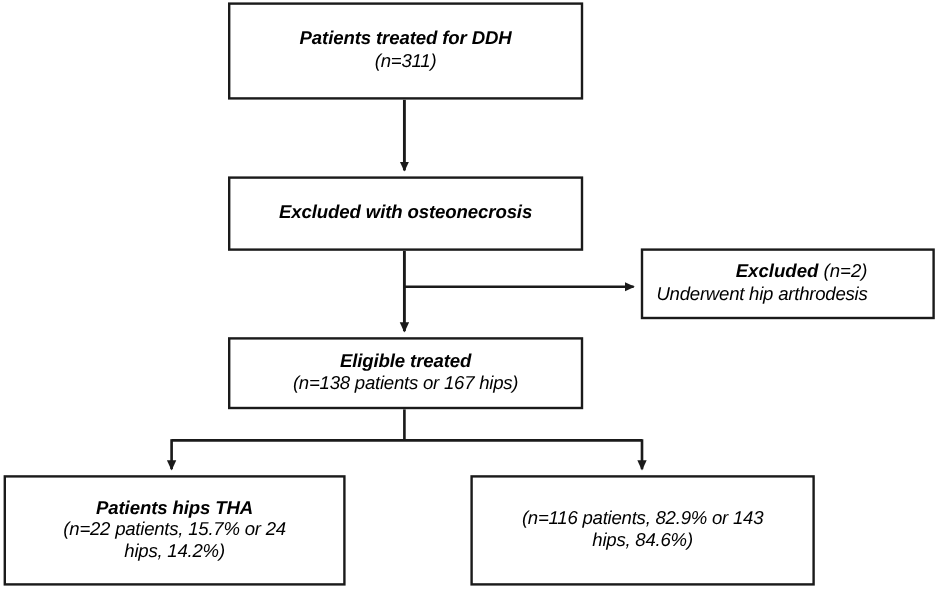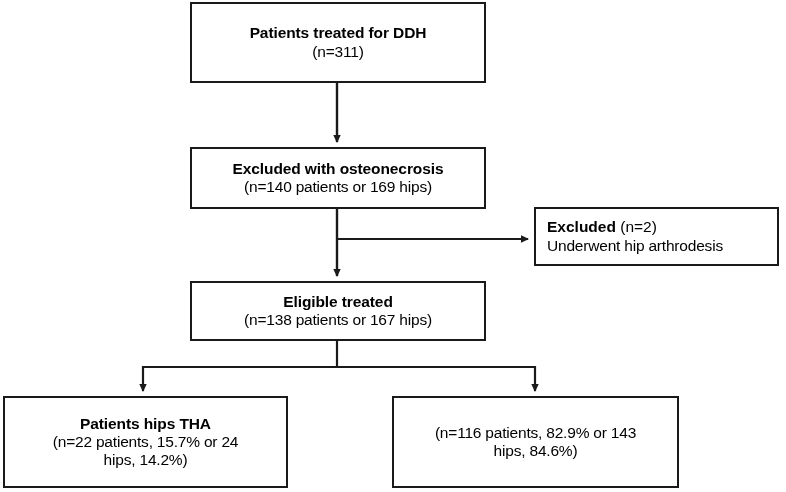--- a/index.html
+++ b/index.html
@@ -11,20 +11,21 @@
   body {
     font-family: "Liberation Sans", sans-serif;
     color: #000000;
   }
   #flow-root {
     position: relative;
     width: 786px;
     height: 492px;
     background: #ffffff;
     overflow: hidden;
+    font-style: italic;
   }
   #connectors {
     position: absolute;
     left: 0;
     top: 0;
     width: 786px;
     height: 492px;
     pointer-events: none;
   }
   .node {
@@ -112,21 +113,21 @@
     top: 396px;
     width: 287px;
     height: 92px;
   }
   .node-body {
     display: flex;
     flex-direction: column;
     align-items: center;
   }
   #node-excluded .node-body {
-    align-items: flex-start;
+    align-items: flex-end;
   }
 </style>
 </head>
 <body>
 
 <div id="flow-root">
 
   <svg id="connectors" width="786" height="492" viewBox="0 0 786 492" xmlns="http://www.w3.org/2000/svg">
     <defs>
       <marker id="arrowhead" markerWidth="9" markerHeight="9" refX="7.4" refY="4.2" orient="auto" markerUnits="userSpaceOnUse">
@@ -152,21 +153,20 @@
   <div class="node" id="node-source">
     <div class="node-body">
       <div class="line-bold">Patients treated for DDH</div>
       <div class="line-reg">(n=311)</div>
     </div>
   </div>
 
   <div class="node" id="node-osteonecrosis">
     <div class="node-body">
       <div class="line-bold">Excluded with osteonecrosis</div>
-      <div class="line-reg">(n=140 patients or 169 hips)</div>
     </div>
   </div>
 
   <div class="node" id="node-excluded">
     <div class="node-body">
       <div class="excl-first">
         <span class="excl-label">Excluded</span><span>&nbsp;</span><span class="excl-count">(n=2)</span>
       </div>
       <div class="line-reg">Underwent hip arthrodesis</div>
     </div>

